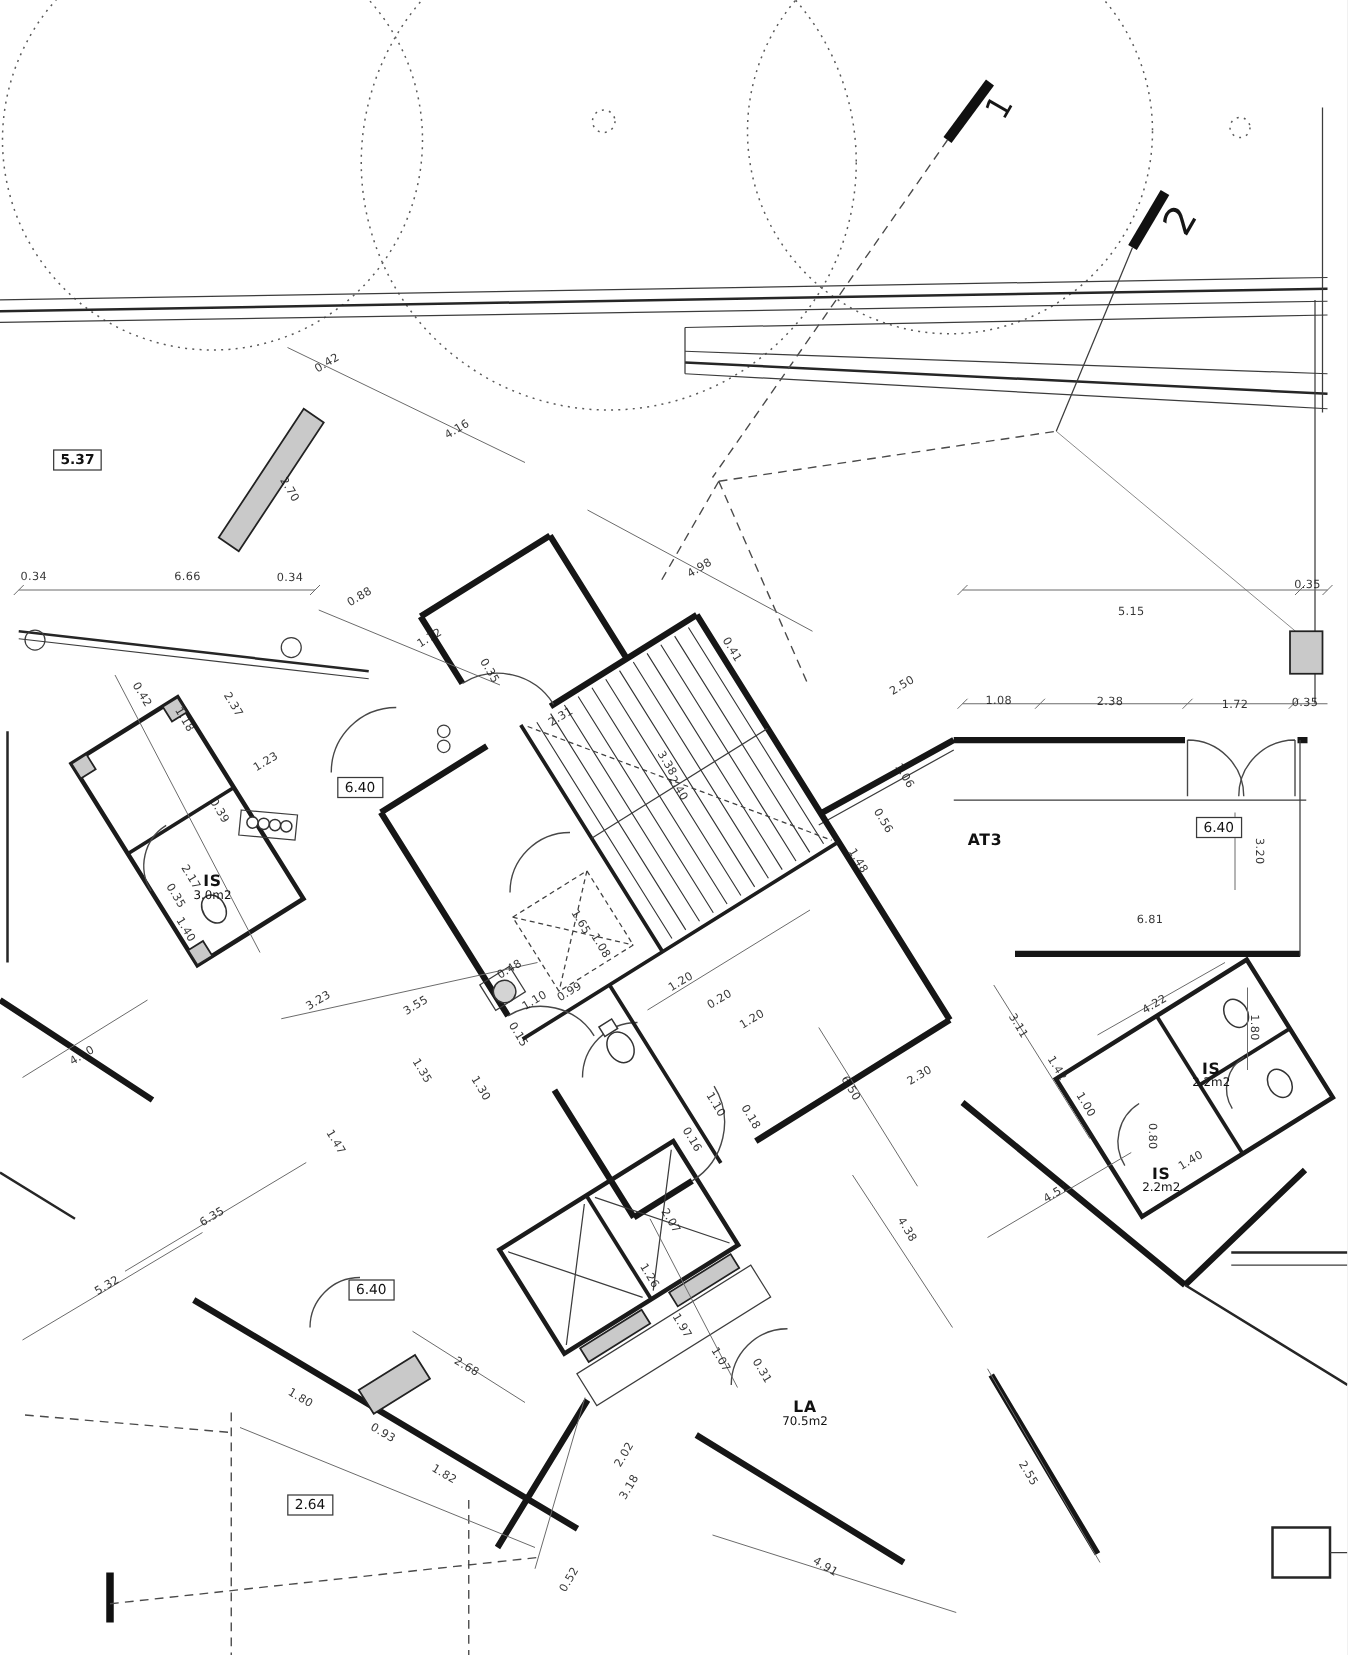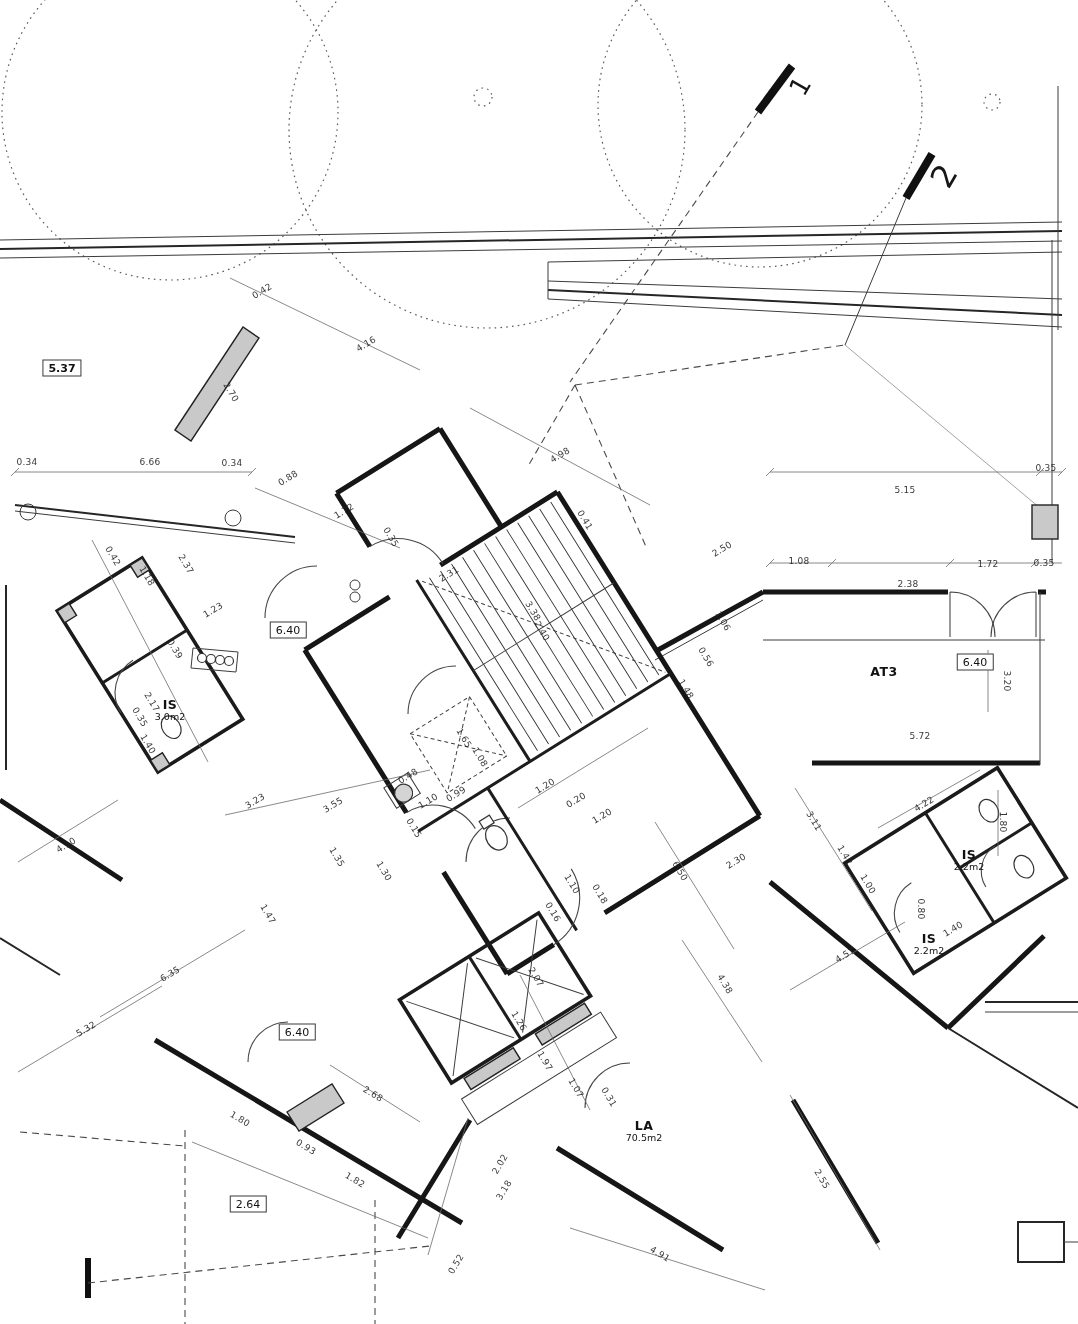--- a/index.html
+++ b/index.html
@@ -220,30 +220,30 @@
       <span class="dim" style="left: 288px; top: 478px; transform: translate(-50%, -50%) rotate(-31deg);">0.88</span>
       <span class="dim" style="left: 344px; top: 511px; transform: translate(-50%, -50%) rotate(-31deg);">1.72</span>
       <span class="dim" style="left: 560px; top: 455px; transform: translate(-50%, -50%) rotate(-31deg);">4.98</span>
       <span class="dim" style="left: 391px; top: 537px; transform: translate(-50%, -50%) rotate(59deg);">0.35</span>
       <span class="dim" style="left: 449px; top: 574px; transform: translate(-50%, -50%) rotate(-31deg);">2.31</span>
       <span class="dim" style="left: 585px; top: 520px; transform: translate(-50%, -50%) rotate(59deg);">0.41</span>
       <span class="dim" style="left: 905px; top: 468px; transform: translate(-50%, -50%) rotate(0deg); margin-top: 22px;">5.15</span>
       <span class="dim" style="left: 1046px; top: 468px; transform: translate(-50%, -50%) rotate(0deg);">0.35</span>
       <span class="dim" style="left: 722px; top: 549px; transform: translate(-50%, -50%) rotate(-31deg);">2.50</span>
       <span class="dim" style="left: 799px; top: 561px; transform: translate(-50%, -50%) rotate(0deg);">1.08</span>
-      <span class="dim" style="left: 888px; top: 584px; transform: translate(-50%, -50%) rotate(0deg); margin-left: 20px;">2.38</span>
+      <span class="dim" style="left: 888px; top: 562px; transform: translate(-50%, -50%) rotate(0deg);">2.38</span>
       <span class="dim" style="left: 988px; top: 564px; transform: translate(-50%, -50%) rotate(0deg);">1.72</span>
       <span class="dim" style="left: 1044px; top: 563px; transform: translate(-50%, -50%) rotate(0deg);">0.35</span>
       <span class="dim" style="left: 533px; top: 611px; transform: translate(-50%, -50%) rotate(59deg);">3.38</span>
       <span class="dim" style="left: 542px; top: 631px; transform: translate(-50%, -50%) rotate(59deg);">2.40</span>
       <span class="dim" style="left: 723px; top: 621px; transform: translate(-50%, -50%) rotate(59deg);">1.06</span>
       <span class="dim" style="left: 706px; top: 657px; transform: translate(-50%, -50%) rotate(59deg);">0.56</span>
       <span class="dim" style="left: 686px; top: 689px; transform: translate(-50%, -50%) rotate(59deg);">1.48</span>
       <span class="dim" style="left: 1007px; top: 681px; transform: translate(-50%, -50%) rotate(90deg);">3.20</span>
-      <span class="dim" style="left: 920px; top: 736px; transform: translate(-50%, -50%) rotate(0deg);">5.72</span>
+      <span class="dim" style="left: 920px; top: 736px; transform: translate(-50%, -50%) rotate(0deg);">6.81</span>
       <span class="dim" style="left: 113px; top: 556px; transform: translate(-50%, -50%) rotate(59deg);">0.42</span>
       <span class="dim" style="left: 147px; top: 576px; transform: translate(-50%, -50%) rotate(59deg);">1.18</span>
       <span class="dim" style="left: 186px; top: 564px; transform: translate(-50%, -50%) rotate(59deg);">2.37</span>
       <span class="dim" style="left: 213px; top: 610px; transform: translate(-50%, -50%) rotate(-31deg);">1.23</span>
       <span class="dim" style="left: 175px; top: 649px; transform: translate(-50%, -50%) rotate(59deg);">0.39</span>
       <span class="dim" style="left: 152px; top: 702px; transform: translate(-50%, -50%) rotate(59deg);">2.17</span>
       <span class="dim" style="left: 140px; top: 717px; transform: translate(-50%, -50%) rotate(59deg);">0.35</span>
       <span class="dim" style="left: 148px; top: 744px; transform: translate(-50%, -50%) rotate(59deg);">1.40</span>
       <span class="dim" style="left: 480px; top: 757px; transform: translate(-50%, -50%) rotate(59deg);">1.08</span>
       <span class="dim" style="left: 464px; top: 738px; transform: translate(-50%, -50%) rotate(59deg);">1.65</span>
@@ -296,21 +296,21 @@
 
   <span class="boxed" style="left: 62px; top: 368px; transform: translate(-50%, -50%) rotate(0deg); font-weight: bold;">5.37</span>
       <span class="boxed" style="left: 288px; top: 630px; transform: translate(-50%, -50%) rotate(0deg);">6.40</span>
       <span class="boxed" style="left: 975px; top: 662px; transform: translate(-50%, -50%) rotate(0deg);">6.40</span>
       <span class="boxed" style="left: 297px; top: 1032px; transform: translate(-50%, -50%) rotate(0deg);">6.40</span>
       <span class="boxed" style="left: 248px; top: 1204px; transform: translate(-50%, -50%) rotate(0deg);">2.64</span>
     </div>
 
   <div class="layer">
 
-  <span class="room" style="left: 884px; top: 672px; transform: translate(-50%, -50%) rotate(0deg); text-align: center;">
+  <span class="room" style="left: 788px; top: 672px; transform: translate(-50%, -50%) rotate(0deg); text-align: center;">
       <span class="room-name">AT3</span>
       <span class="room-area"></span>
     </span>
       <span class="room" style="left: 170px; top: 710px; transform: translate(-50%, -50%) rotate(0deg);">
       <span class="room-name">IS</span>
       <span class="room-area">3.0m2</span>
     </span>
       <span class="room" style="left: 969px; top: 860px; transform: translate(-50%, -50%) rotate(0deg);">
       <span class="room-name">IS</span>
       <span class="room-area">2.2m2</span>

